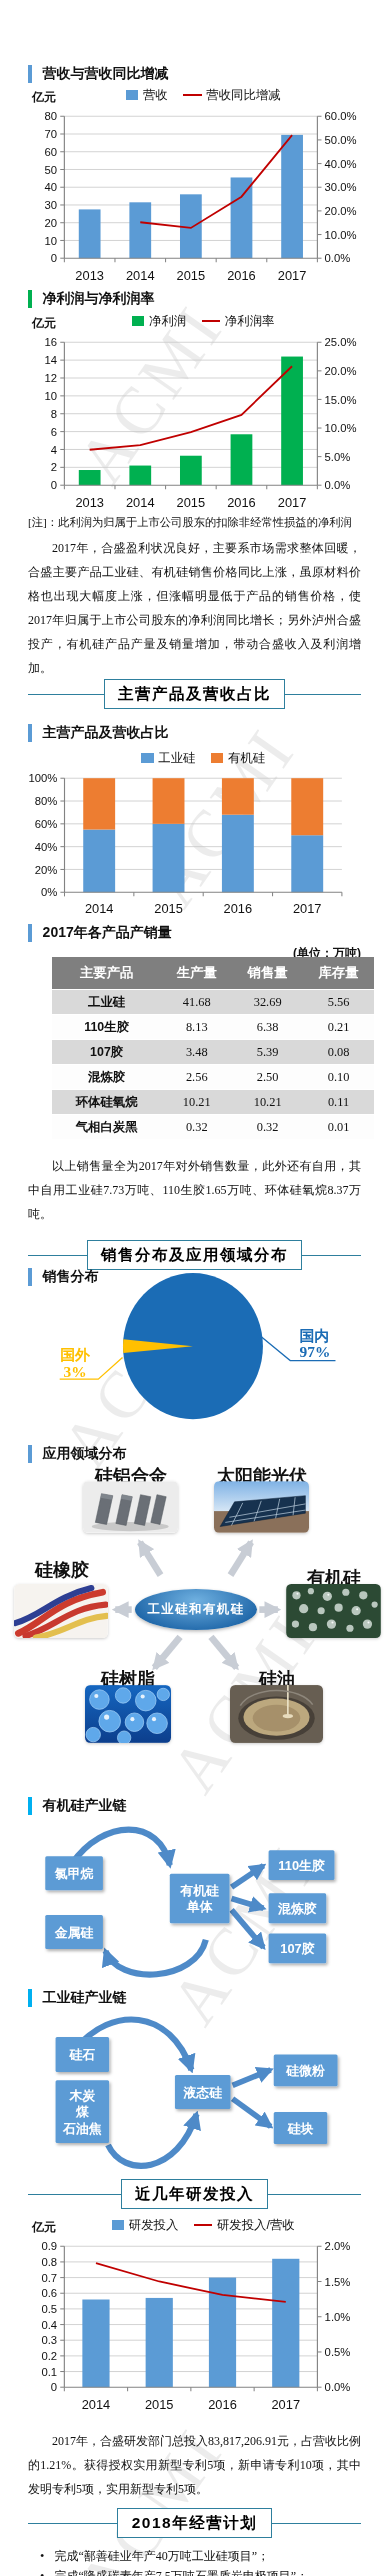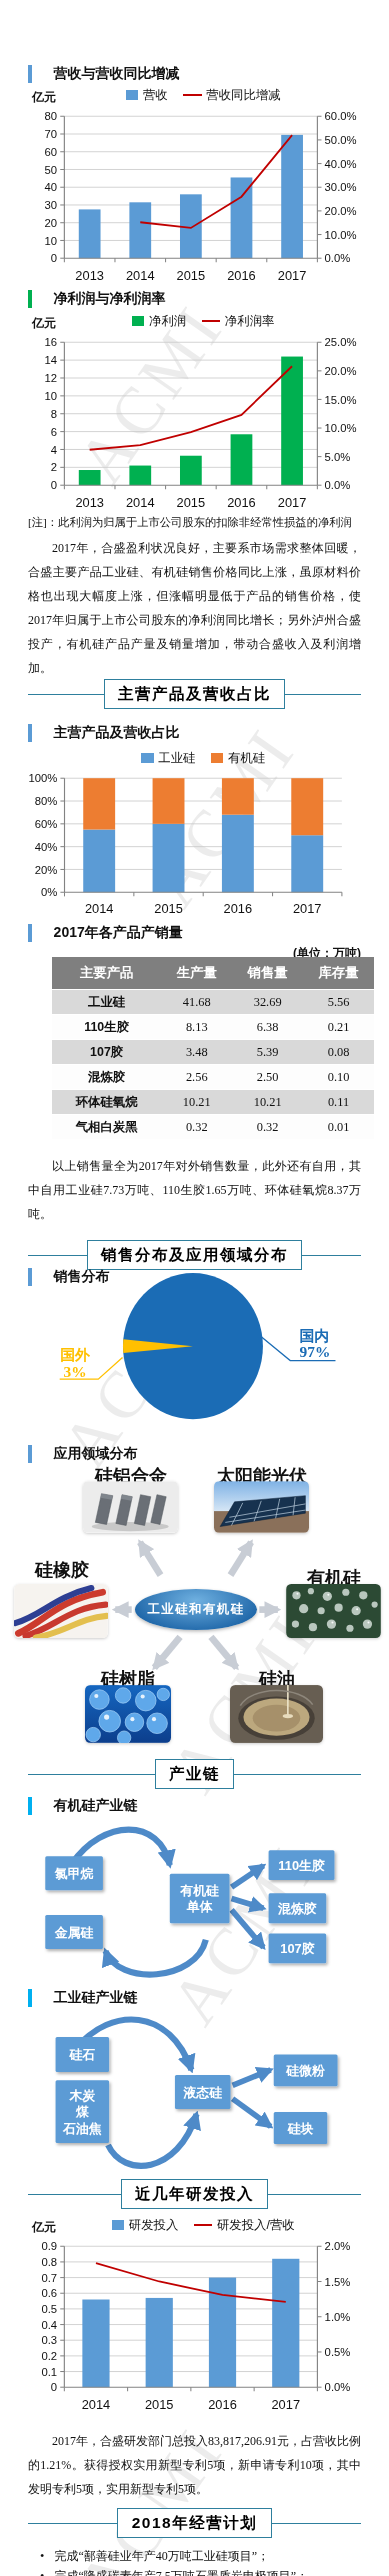--- a/index.html
+++ b/index.html
@@ -5,21 +5,21 @@
   *{box-sizing:border-box;margin:0;padding:0}
   html,body{background:#fff}
   body{font-family:"Liberation Sans",sans-serif;color:#111}
   #canvas{position:relative;width:389px;height:2726px;margin:0 auto;background:#fff;overflow:hidden}
   .watermark{position:absolute;font-family:"Liberation Serif",serif;font-size:67px;letter-spacing:6.2px;
     color:rgba(70,70,70,0.10);transform:rotate(-55deg);transform-origin:left top;white-space:nowrap;pointer-events:none}
   .hdr{position:absolute;left:0;width:100%;text-align:center}
   .hdr .hline{position:absolute;left:28px;right:28px;top:50%;height:1.5px;margin-top:-0.5px;background:#2E7F9D}
   .hdr .hbox{position:relative;display:inline-block;background:#fff;border:1.5px solid #2E7F9D;
     padding:3.6px 13.4px;font-size:15.5px;font-weight:bold;letter-spacing:1.5px;color:#000;z-index:1}
-  .sub{position:absolute;left:28px;display:flex;align-items:center;gap:22px;font-size:14px;font-weight:bold}
+  .sub{position:absolute;left:28px;display:flex;align-items:center;gap:11px;font-size:14px;font-weight:bold}
   .sub .abar{width:3.6px;height:17.5px;display:inline-block;background:#5B9BD5}
   .chart-block{position:absolute;left:28px;width:335px}
   .chart-top{position:relative;height:24px}
   .chart-unit{position:absolute;left:4.1px;bottom:1px;font-size:12px;font-weight:bold}
   .legend{display:flex;justify-content:center;align-items:center;gap:15.5px;height:100%;padding-left:15.5px}
   .legend .li{display:flex;align-items:center;gap:4.6px;font-size:12.4px}
   .sw-bar{width:12.4px;height:10.3px;display:inline-block}
   .sw-line{width:18.5px;height:2.1px;display:inline-block}
   .note{position:absolute;left:28px;width:340px;font-family:"Liberation Serif",serif;font-size:11.3px;white-space:nowrap}
   .para{position:absolute;left:28px;width:333px;font-family:"Liberation Serif",serif;font-size:12px;
@@ -508,24 +508,20 @@
         <ellipse cx="90" cy="64" rx="74" ry="42" fill="#474038"></ellipse>
         <ellipse cx="90" cy="62" rx="64" ry="36" fill="#BCA87E"></ellipse>
         <ellipse cx="90" cy="64" rx="46" ry="26" fill="#A6906A"></ellipse>
         <path d="M112,0 L112,58" stroke="#EFE6CC" stroke-width="3"></path>
         <ellipse cx="112" cy="60" rx="10" ry="4" fill="#E8DCBE"></ellipse>
         <path d="M20,40 A74,42 0 0 1 160,38" stroke="#8D867B" stroke-width="3" fill="none"></path>
       </svg>
     </div>
   </div>
 
-  <div class="hdr" style="top:1759px">
-    <div class="hline"></div>
-    <div class="hbox">产业链</div>
-  </div>
 
   <div class="sub" style="top:1797px">
     <span class="abar" style="background: rgb(0, 176, 240);"></span>
     <span>有机硅产业链</span>
   </div>
 
   <div class="chain" id="chain1" style="top:1816px;height:164px"><svg width="389" height="164" viewBox="0 0 756 318">
         <defs>
           <marker id="ah1" viewBox="0 0 10 10" refX="8" refY="5" markerWidth="3" markerHeight="3" orient="auto">
             <path d="M0,0 L10,5 L0,10 z" fill="#4E8AC8"></path>

